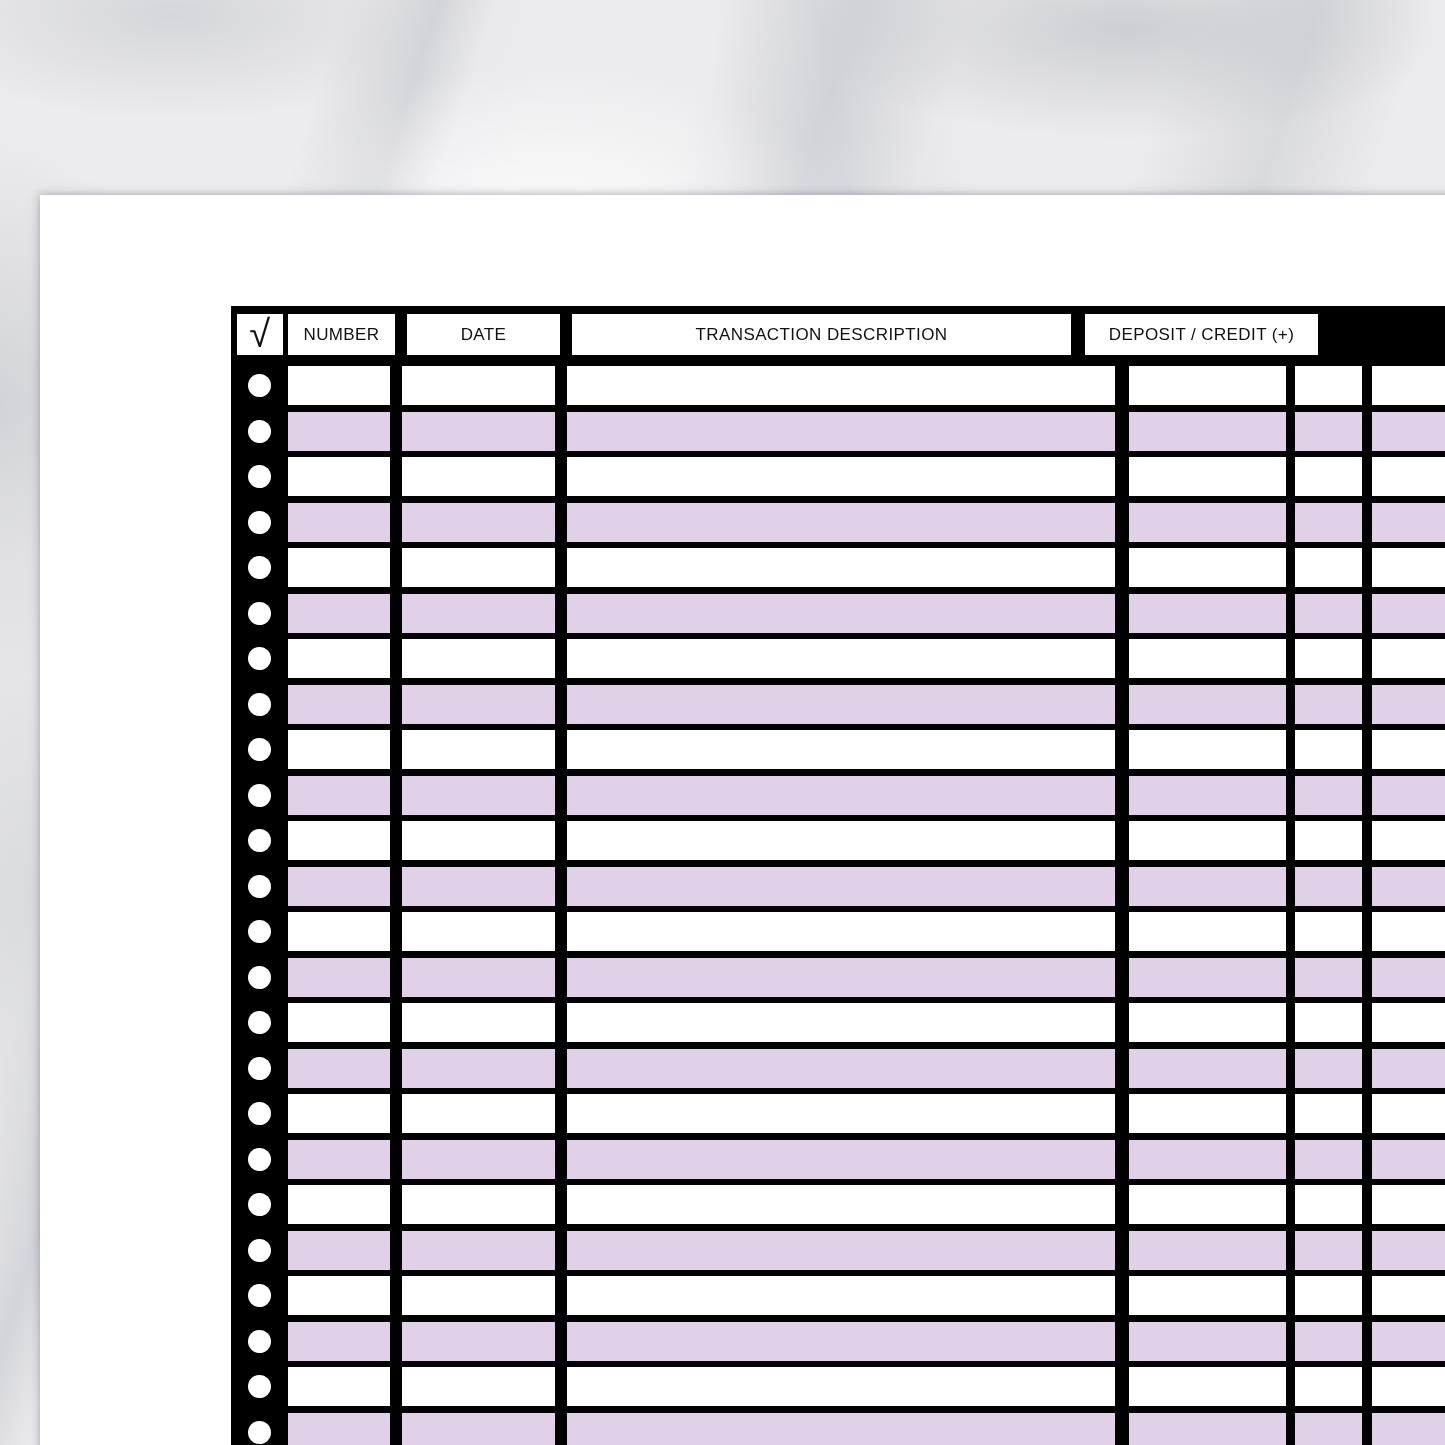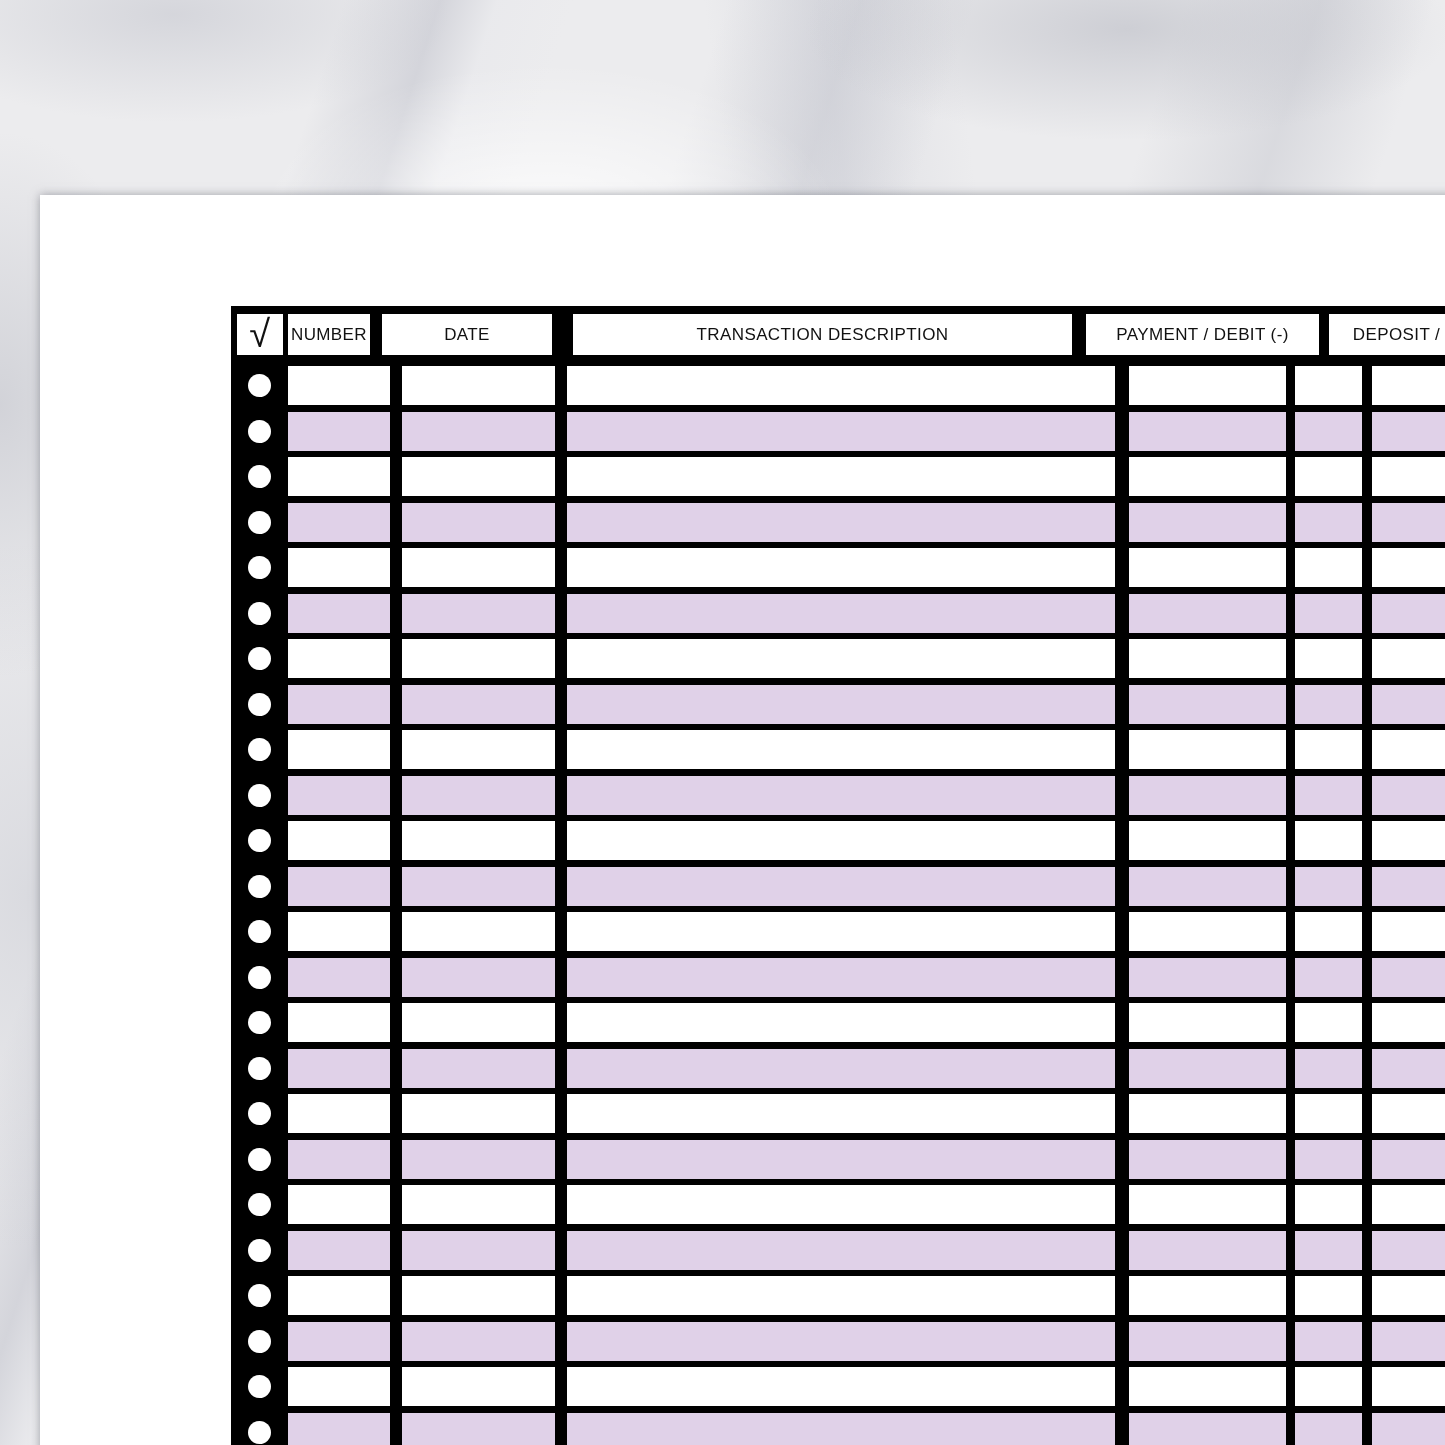--- a/index.html
+++ b/index.html
@@ -52,22 +52,22 @@
     align-items: center;
     justify-content: center;
     font-size: 17px;
     letter-spacing: 0.4px;
     color: #111;
     white-space: nowrap;
     overflow: hidden;
   }
   .hc-check  { width: 57px; }
   .hc-check .hbox { width: 46px; margin-left: 6px; font-size: 38px; line-height: 41px; font-weight: 400; }
-  .hc-number { width: 82px; margin-right: 12px; }
-  .hc-date   { width: 170px; margin-right: 21px; }
+  .hc-number { width: 107px; margin-right: 12px; }
+  .hc-date   { width: 153px; margin-right: 12px; }
   .hc-desc   { width: 499px; margin-right: 14px; }
   .hc-pay    { width: 233px; margin-right: 10px; }
   .hc-dep    { width: 233px; }
 
   .row { display: flex; height: 45.5px; }
   .cell { height: 39px; background: #fff; }
   .row.alt .cell { background: var(--row-alt, #e0d1e8); }
 
   .c-check { width: 57px; background: transparent !important; display: flex; align-items: center; }
   .hole {
@@ -96,23 +96,20 @@
         </div>
         <div class="hcell hc-number">
           <div class="hbox">NUMBER</div>
         </div>
         <div class="hcell hc-date">
           <div class="hbox">DATE</div>
         </div>
         <div class="hcell hc-desc">
           <div class="hbox">TRANSACTION DESCRIPTION</div>
         </div>
-        <div class="hcell hc-pay">
-          <div class="hbox">PAYMENT / DEBIT (-)</div>
-        </div>
         <div class="hcell hc-dep">
           <div class="hbox">DEPOSIT / CREDIT (+)</div>
         </div>
       </div>
 
       <div>
           <div class="row">
     <div class="cell c-check">
       <span class="hole"></span>
     </div>

